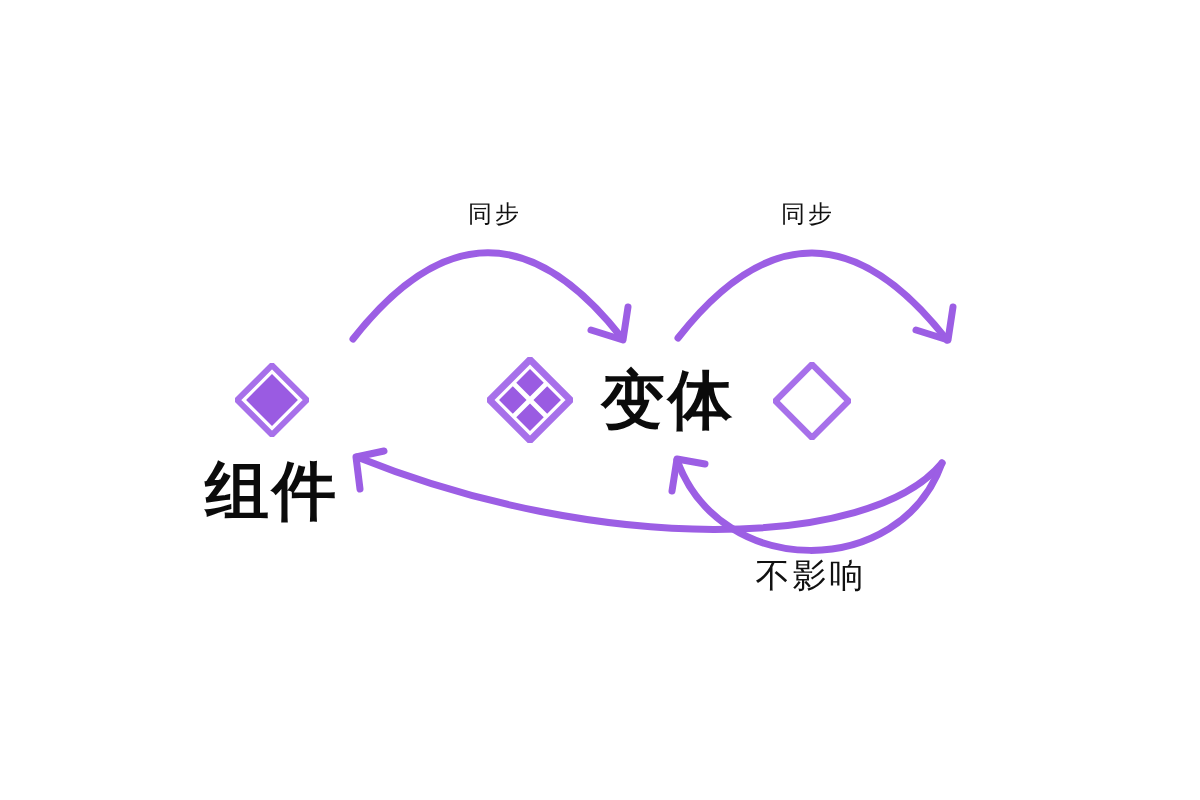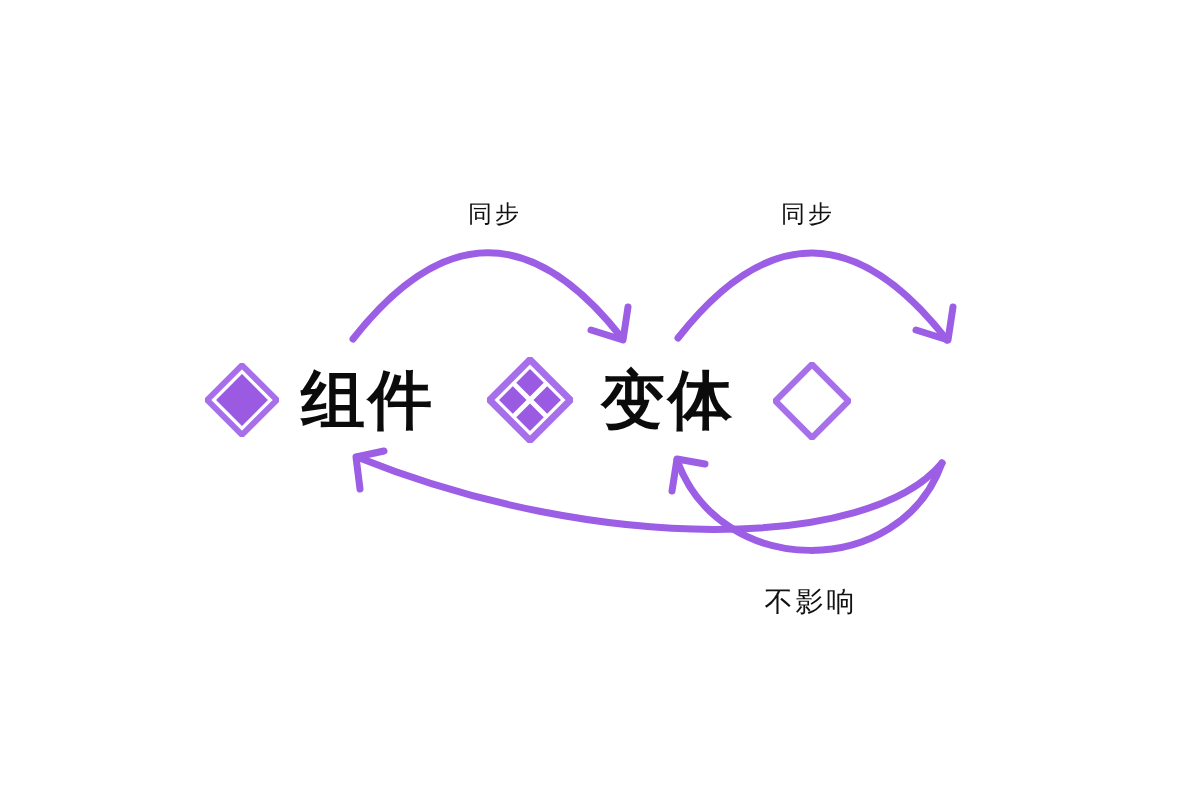--- a/index.html
+++ b/index.html
@@ -34,29 +34,29 @@
   .edge-label{
     position:absolute;
     transform:translate(-50%,-50%);
     color:var(--label-text);
     font-weight:500;
     font-size:24px;
     letter-spacing:3px;
     line-height:1;
     white-space:nowrap;
   }
-  #node-component{left:205px;top:363px;gap:22px;}
+  #node-component{left:205px;top:363px;gap:22px;flex-direction:column;}
   #node-component .icon{width:74px;height:74px;}
   #node-variant{left:487px;top:357px;gap:28px;}
   #node-variant .icon{width:86px;height:86px;}
   #node-instance{left:773px;top:362px;gap:18px;}
   #node-instance .icon{width:78px;height:78px;}
   #edge-label-sync-1{left:495px;top:214px;}
   #edge-label-sync-2{left:808px;top:214px;}
-  #edge-label-no-effect{left:811px;top:575px;font-size:28px;margin-top:27px;}
+  #edge-label-no-effect{left:811px;top:575px;font-size:34px;}
 </style>
 </head>
 <body>
 
 <div class="stage">
 
   <svg class="arrows" viewBox="0 0 1200 800" aria-hidden="true">
 
     <g>
       <path d="M353 339 Q488 167 622 338"></path>

